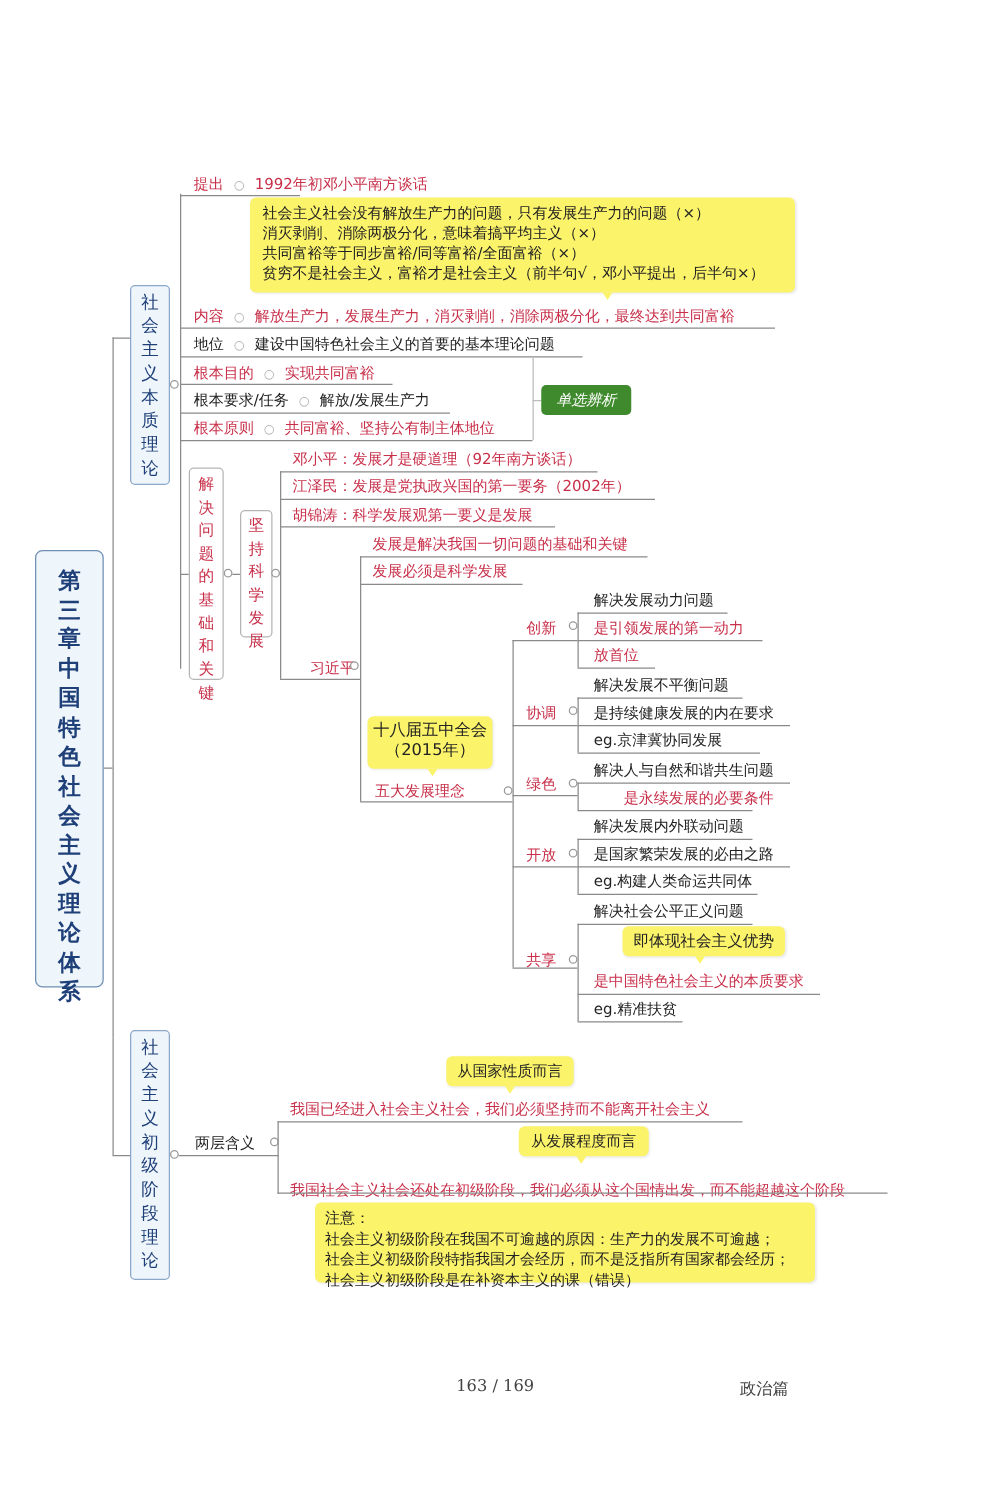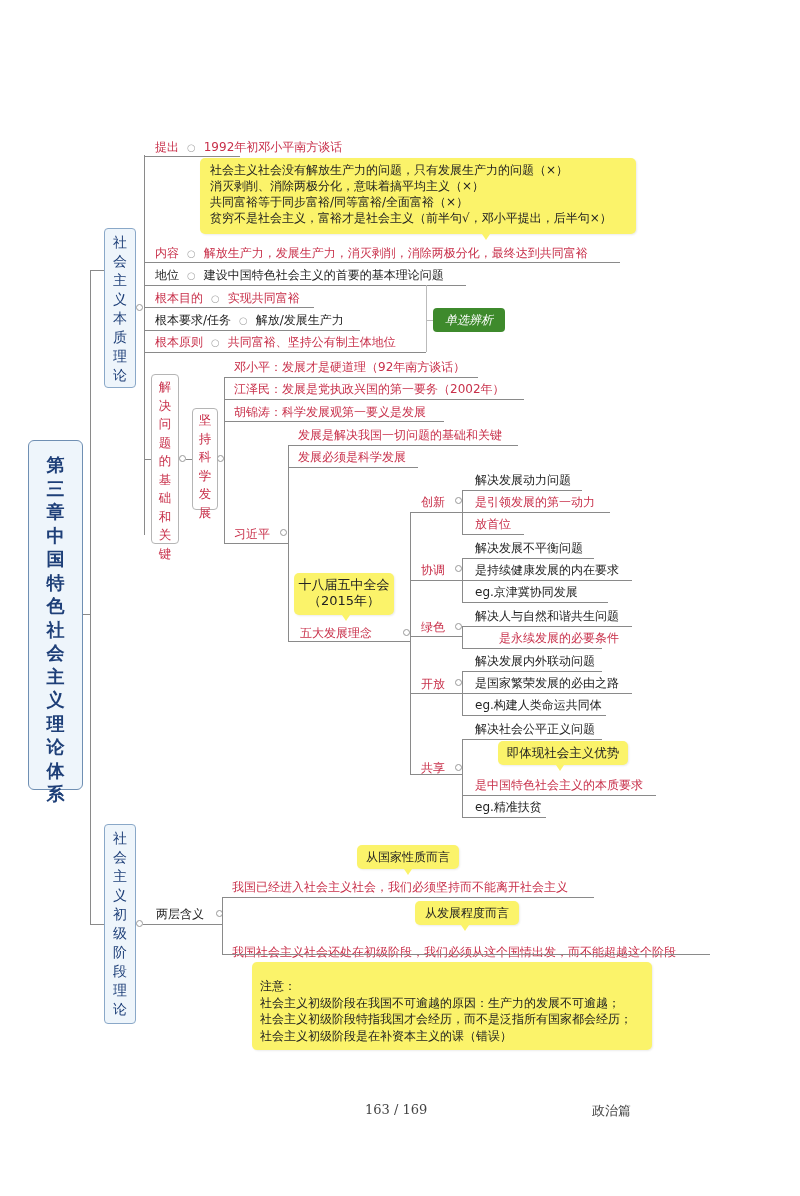--- a/index.html
+++ b/index.html
@@ -120,21 +120,21 @@
 <div class="knob" style="left:217px; top:455px;"></div>
 <div class="vline" style="left:224px; top:377px; height:166px;"></div>
 
 <div class="abs txt red" style="left:234px; top:359px;">邓小平：发展才是硬道理（92年南方谈话）</div>
 <div class="uline" style="left:224px; top:377px; width:254px;"></div>
 <div class="abs txt red" style="left:234px; top:381px;">江泽民：发展是党执政兴国的第一要务（2002年）</div>
 <div class="uline" style="left:224px; top:399px; width:300px;"></div>
 <div class="abs txt red" style="left:234px; top:404px;">胡锦涛：科学发展观第一要义是发展</div>
 <div class="uline" style="left:224px; top:421px; width:220px;"></div>
 
-<div class="abs txt red" style="left:234px; top:526px;">习近平</div>
+<div class="abs txt red" style="left:248px; top:526px;">习近平</div>
 <div class="knob" style="left:280px; top:529px;"></div>
 <div class="uline" style="left:224px; top:543px; width:64px;"></div>
 <div class="vline" style="left:288px; top:445px; height:196px;"></div>
 
 <div class="abs txt red" style="left:298px; top:427px;">发展是解决我国一切问题的基础和关键</div>
 <div class="uline" style="left:288px; top:445px; width:230px;"></div>
 <div class="abs txt red" style="left:298px; top:449px;">发展必须是科学发展</div>
 <div class="uline" style="left:288px; top:467px; width:130px;"></div>
 
 <div class="callout" style="left:294px; top:573px; width:100px; height:42px; text-align:center; font-size:13px; padding:4px 4px;">
@@ -220,21 +220,21 @@
 <div class="abs txt red" style="left:232px; top:879px;">我国已经进入社会主义社会，我们必须坚持而不能离开社会主义</div>
 <div class="uline" style="left:222px; top:897px; width:372px;"></div>
 
 <div class="callout" style="left:415px; top:901px; width:104px; height:24px; text-align:center;">
   <span>从发展程度而言</span>
   <span class="tail" style="left:46px;"></span>
 </div>
 <div class="abs txt red" style="left:232px; top:896px;margin-top:48px;">我国社会主义社会还处在初级阶段，我们必须从这个国情出发，而不能超越这个阶段</div>
 <div class="uline" style="left:222px; top:954px; width:488px;"></div>
 
-<div class="callout" style="left:252px; top:962px; width:400px; height:88px; padding:16px 8px; font-size:12px; line-height:16.5px;">
+<div class="callout" style="left:252px; top:962px; width:400px; height:64px; padding:4px 8px; font-size:12px; line-height:16.5px;">
   <div>注意：</div>
   <div>社会主义初级阶段在我国不可逾越的原因：生产力的发展不可逾越；</div>
   <div>社会主义初级阶段特指我国才会经历，而不是泛指所有国家都会经历；</div>
   <div>社会主义初级阶段是在补资本主义的课（错误）</div>
 </div>
 
 <div class="footer" style="left:345px;margin-left:20px;">163 / 169</div>
 <div class="footer" style="left:592px;">政治篇</div>
 
 </body></html>

